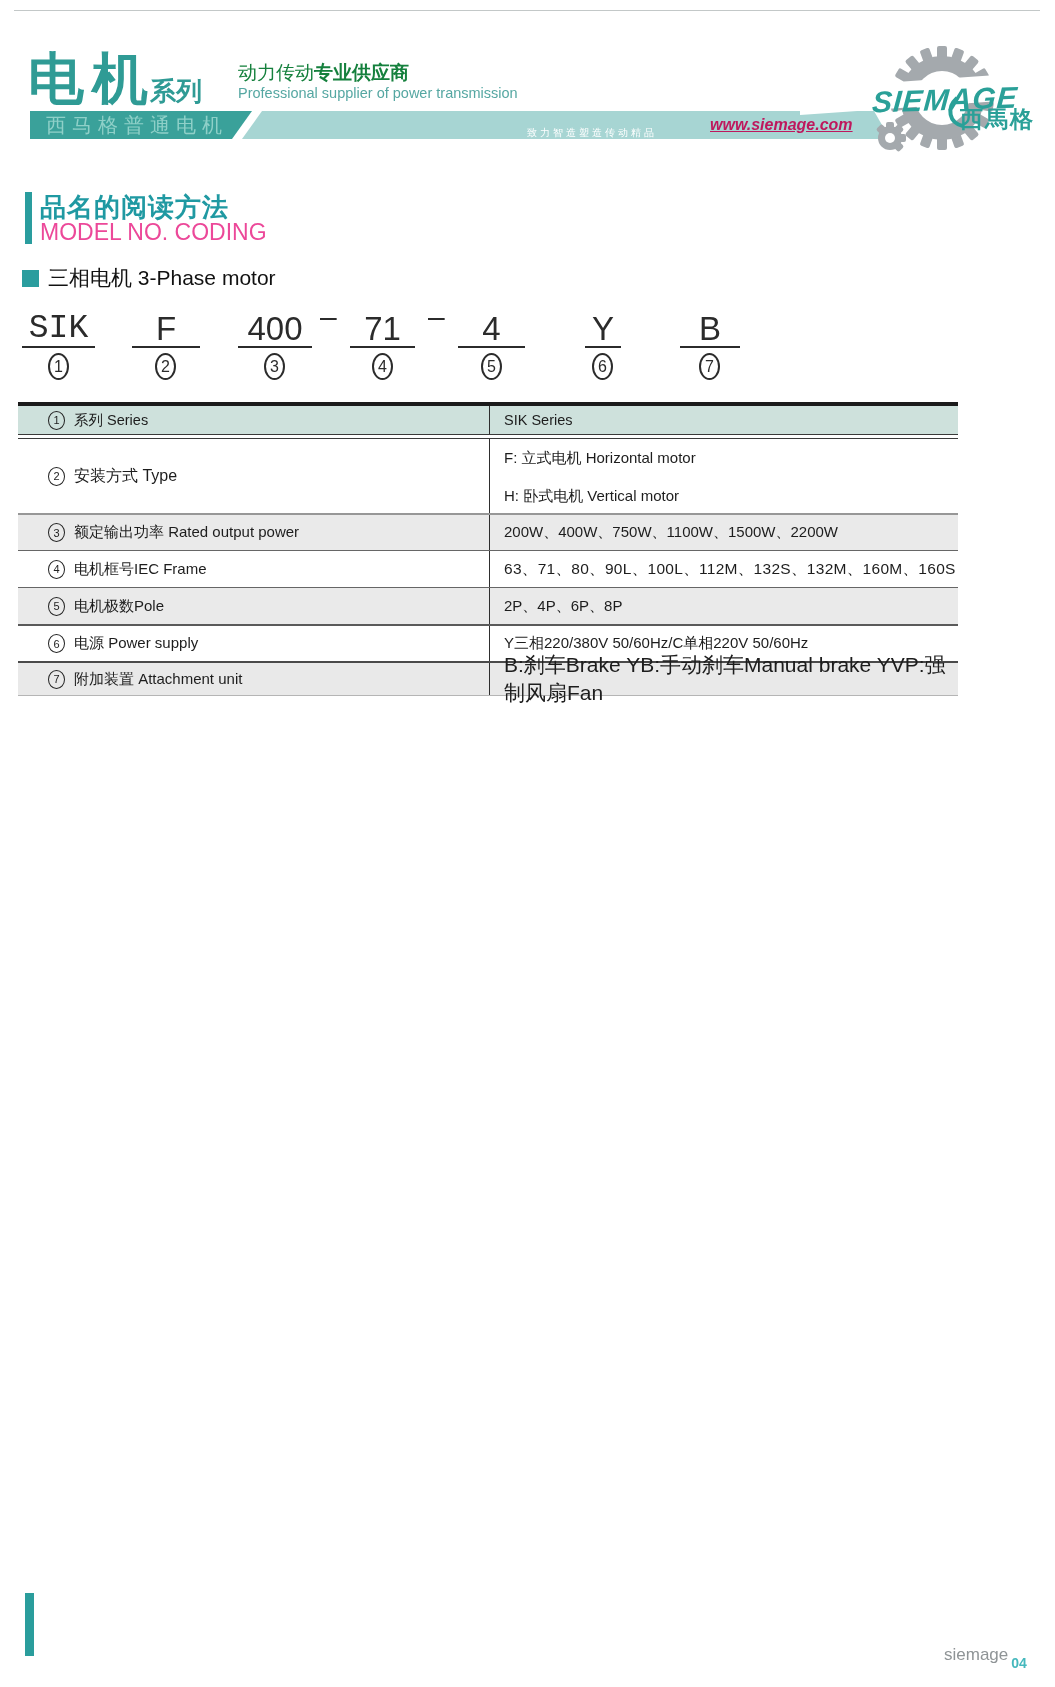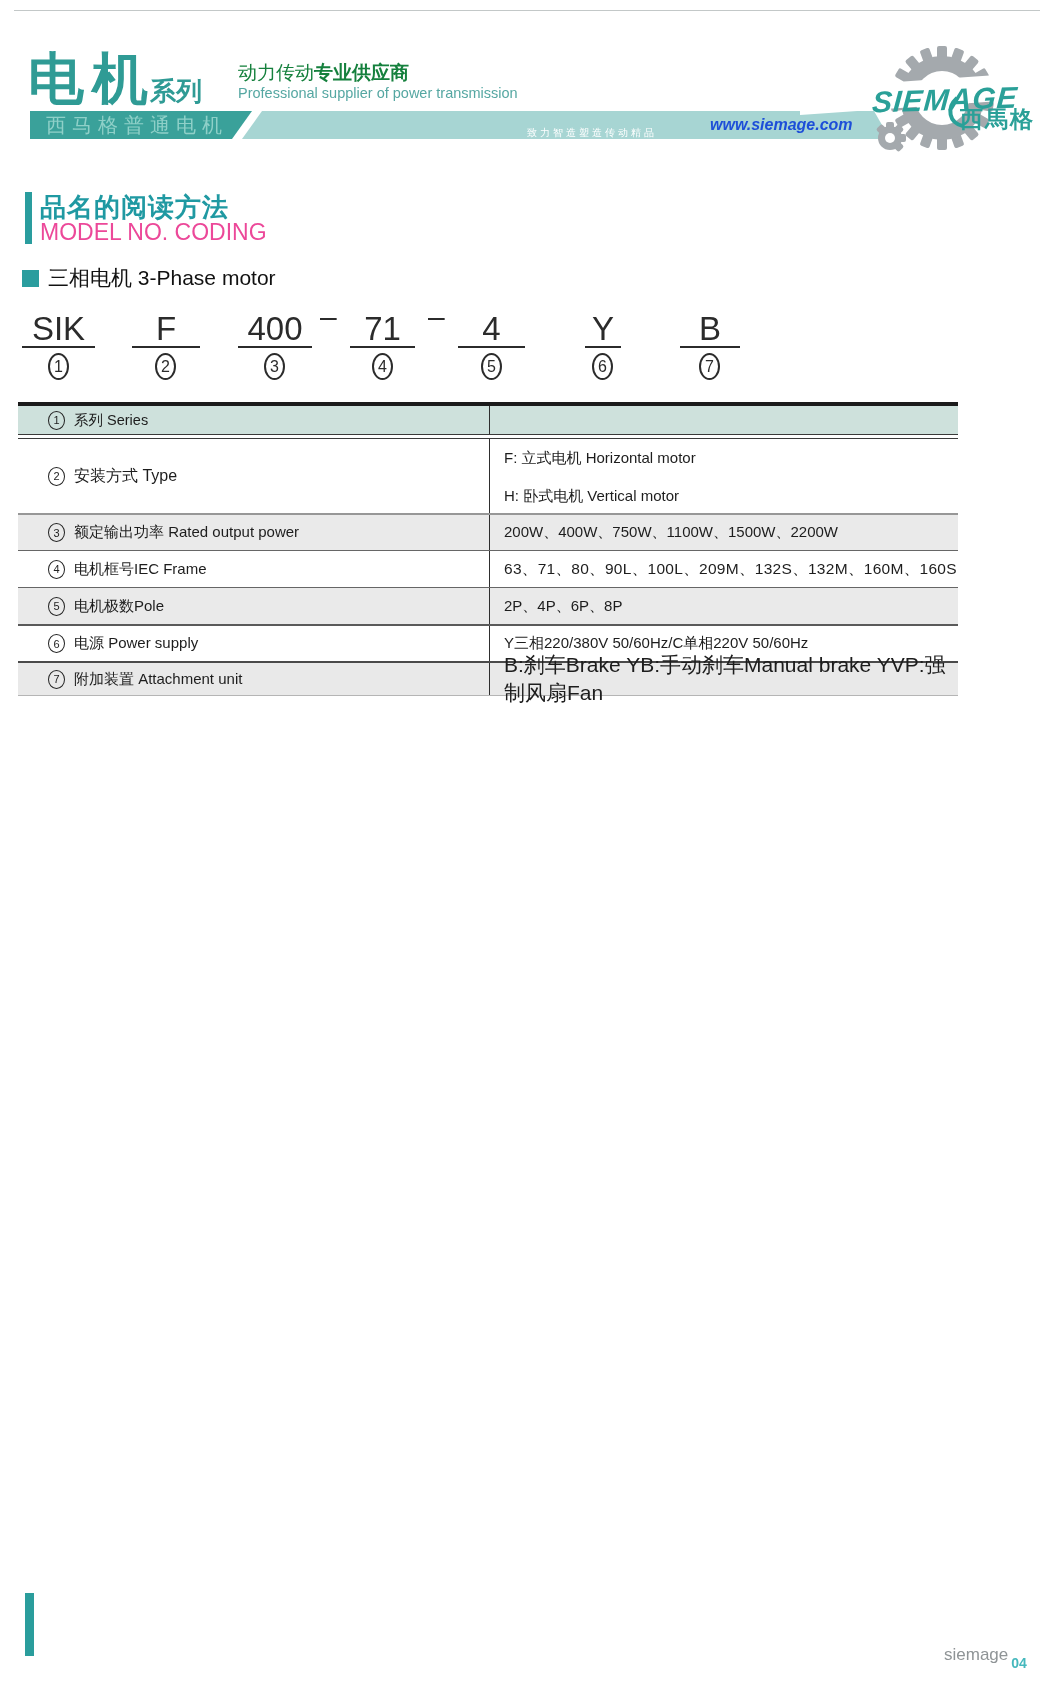--- a/index.html
+++ b/index.html
@@ -19,21 +19,21 @@
     position:absolute; left:30px; top:111px; width:222px; height:28px; background:#3aa19a;
     clip-path:polygon(0 0, 100% 0, calc(100% - 20px) 100%, 0 100%);
     font-family:"Liberation Serif", serif; font-size:20px; letter-spacing:6px;
     color:#8fd0c8; line-height:28px; padding-left:16px;
   }
   .banner-light {
     position:absolute; left:242px; top:111px; width:648px; height:28px; background:#a7d5d3;
     clip-path:polygon(20px 0, calc(100% - 16px) 0, 100% 100%, 0 100%);
   }
   .banner-slogan { position:absolute; left:285px; top:8px; font-size:10px; letter-spacing:3px; color:#ffffff; line-height:28px; }
-  .banner-url { position:absolute; left:468px; top:0; font-size:16px; font-weight:bold; font-style:italic; color:#1d4ed8; line-height:28px; }
+  .banner-url { position:absolute; left:468px; top:0; font-size:16px; font-weight:bold; font-style:italic; color:#be185d; line-height:28px;text-decoration:underline; }
   .logo { position:absolute; left:800px; top:38px; width:255px; height:116px; }
   .logo svg { position:absolute; left:0; top:0; }
   .logo-text {
     position:absolute; left:60px; top:45px; width:170px; text-align:center;
     font-size:30px; font-weight:bold; font-style:italic; color:#2aa098; letter-spacing:1px;
     transform:skewX(-6deg) rotate(-2deg);
   }
   .logo-cn { position:absolute; left:160px; top:66px; font-size:23px; color:#2aa098; letter-spacing:2px; font-family:"Liberation Serif", serif; font-weight:bold; }
   
   .title-bar { position:absolute; left:25px; top:192px; width:7px; height:52px; background:#2a9d9e; }
@@ -139,21 +139,21 @@
   </div>
 
   <div class="title-bar"></div>
   <div class="title-cn">品名的阅读方法</div>
   <div class="title-en">MODEL NO. CODING</div>
 
   <div class="sec-bullet"></div>
   <div class="sec-heading">三相电机 3-Phase motor</div>
 
   <div class="code-area">
-    <span class="code-part" style="left:22px;  width:73px;">SIK</span>
+    <span class="code-part" style="left:22px;  width:73px;font-family:Liberation Mono, monospace;">SIK</span>
     <span class="code-part" style="left:132px; width:68px;">F</span>
     <span class="code-part" style="left:238px; width:74px;">400</span>
     <span class="code-dash" style="left:320px;">–</span>
     <span class="code-part" style="left:350px; width:65px;">71</span>
     <span class="code-dash" style="left:428px;">–</span>
     <span class="code-part" style="left:458px; width:67px;">4</span>
     <span class="code-part" style="left:585px; width:36px;">Y</span>
     <span class="code-part" style="left:680px; width:60px;">B</span>
 
     <span class="code-circle" style="left:48px;">1</span>
@@ -165,20 +165,23 @@
     <span class="code-circle" style="left:699px;">7</span>
   </div>
 
   <div class="mtable">
 
     <div class="trow thead">
       <div class="tcell-l">
         <span class="tcircle">1</span>
         <span class="tlabel">系列 Series</span>
       </div>
+      <div class="tcell-r">
+        <span class="tvalue">SIK Series</span>
+      </div>
     </div>
 
     <div class="tdouble"></div>
 
     <div class="trow trow2">
       <div class="tcell-l">
         <span class="tcircle">2</span>
         <span class="tlabel" style="font-size:16px;">安装方式 Type</span>
       </div>
       <div class="tcell-r">
@@ -196,21 +199,21 @@
         <span class="tvalue">200W、400W、750W、1100W、1500W、2200W</span>
       </div>
     </div>
 
     <div class="trow trow4">
       <div class="tcell-l">
         <span class="tcircle">4</span>
         <span class="tlabel">电机框号IEC Frame</span>
       </div>
       <div class="tcell-r">
-        <span class="tvalue">63、71、80、90L、100L、209M、132S、132M、160M、160S</span>
+        <span class="tvalue">63、71、80、90L、100L、112M、132S、132M、160M、160S</span>
       </div>
     </div>
 
     <div class="trow trow5">
       <div class="tcell-l">
         <span class="tcircle">5</span>
         <span class="tlabel">电机极数Pole</span>
       </div>
       <div class="tcell-r">
         <span class="tvalue">2P、4P、6P、8P</span>

